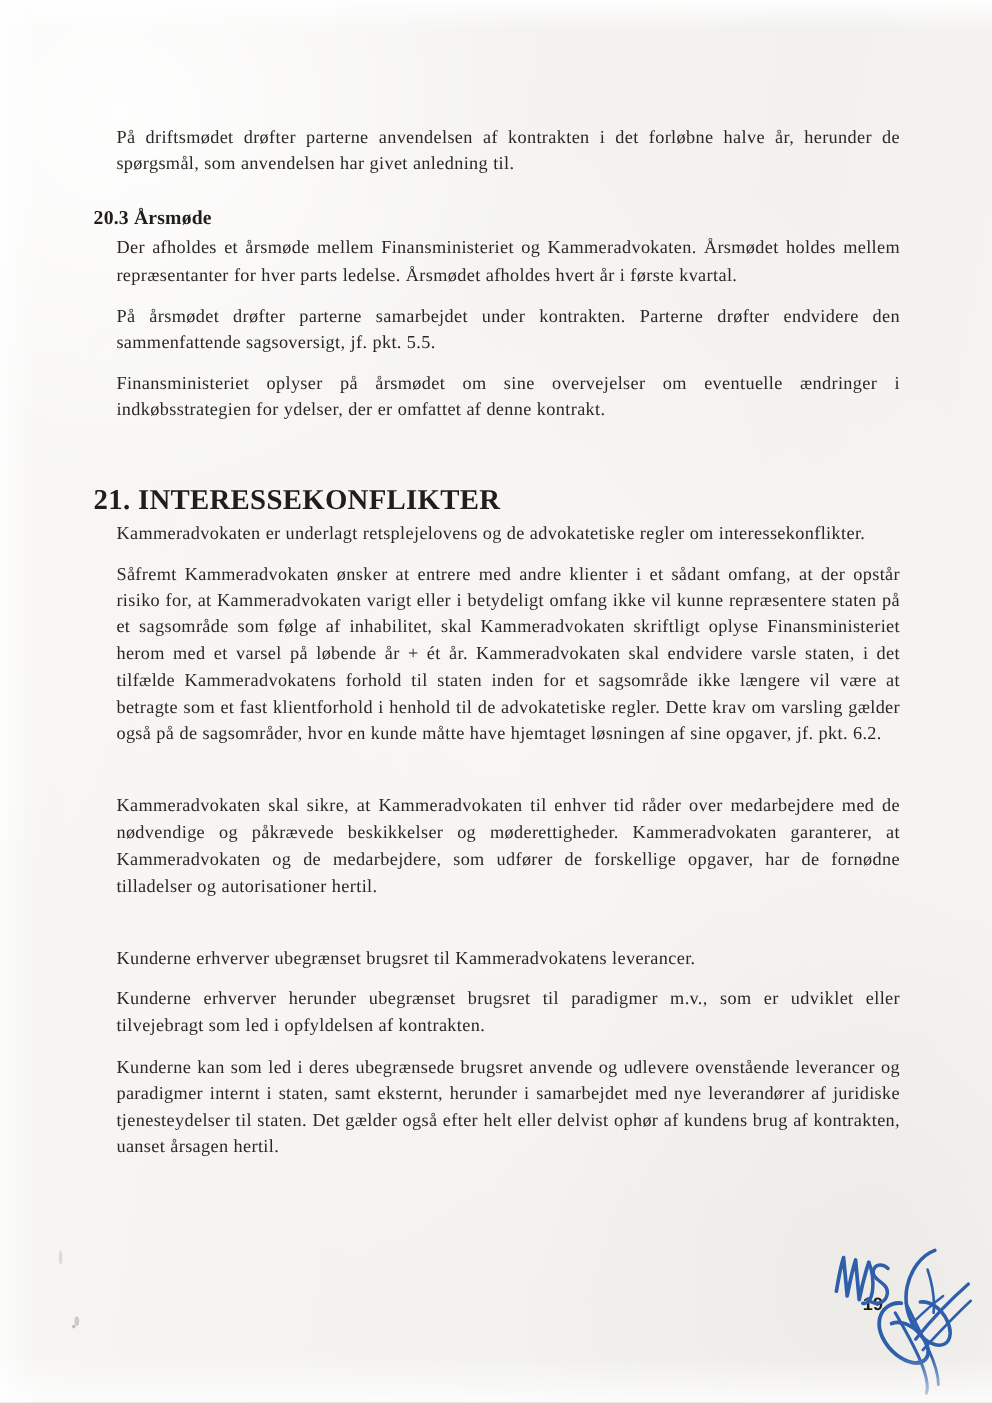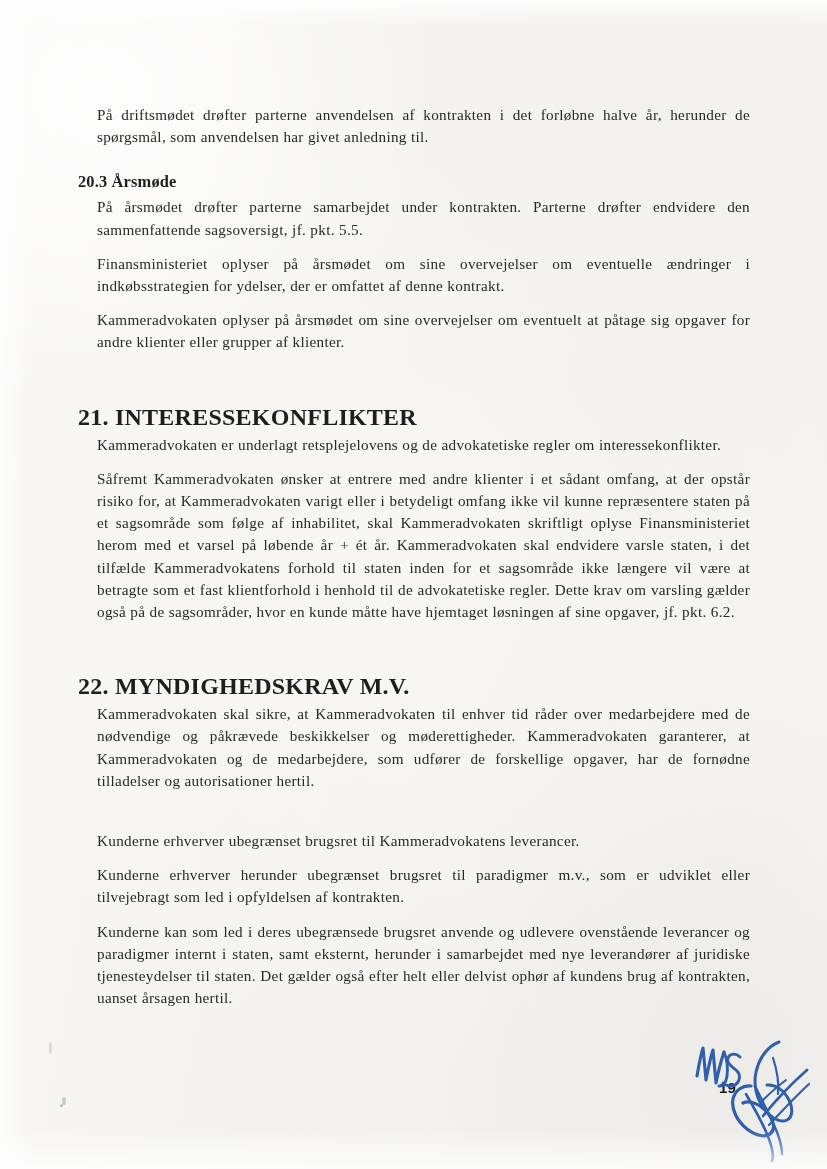--- a/index.html
+++ b/index.html
@@ -114,33 +114,32 @@
 
 <div id="page">
 
   <div id="paper-texture"></div>
 
   <div id="content">
 
     <p class="para first">På driftsmødet drøfter parterne anvendelsen af kontrakten i det forløbne halve år, herunder de spørgsmål, som anvendelsen har givet anledning til.</p>
 
     <h3 class="heading sub">20.3 Årsmøde</h3>
+    <p class="para">Der afholdes et årsmøde mellem Finansministeriet og Kammeradvokaten. Årsmødet holdes mellem repræsentanter for hver parts ledelse. Årsmødet afholdes hvert år i første kvartal.</p>
     <p class="para">På årsmødet drøfter parterne samarbejdet under kontrakten. Parterne drøfter endvidere den sammenfattende sagsoversigt, jf. pkt. 5.5.</p>
     <p class="para">Finansministeriet oplyser på årsmødet om sine overvejelser om eventuelle ændringer i indkøbsstrategien for ydelser, der er omfattet af denne kontrakt.</p>
-    <p class="para">Kammeradvokaten oplyser på årsmødet om sine overvejelser om eventuelt at påtage sig opgaver for andre klienter eller grupper af klienter.</p>
 
     <div class="sec-gap"></div>
 
     <h2 class="heading major">21. INTERESSEKONFLIKTER</h2>
     <p class="para">Kammeradvokaten er underlagt retsplejelovens og de advokatetiske regler om interessekonflikter.</p>
     <p class="para">Såfremt Kammeradvokaten ønsker at entrere med andre klienter i et sådant omfang, at der opstår risiko for, at Kammeradvokaten varigt eller i betydeligt omfang ikke vil kunne repræsentere staten på et sagsområde som følge af inhabilitet, skal Kammeradvokaten skriftligt oplyse Finansministeriet herom med et varsel på løbende år + ét år. Kammeradvokaten skal endvidere varsle staten, i det tilfælde Kammeradvokatens forhold til staten inden for et sagsområde ikke længere vil være at betragte som et fast klientforhold i henhold til de advokatetiske regler. Dette krav om varsling gælder også på de sagsområder, hvor en kunde måtte have hjemtaget løsningen af sine opgaver, jf. pkt. 6.2.</p>
 
     <div class="sec-gap"></div>
 
-    <h2 class="heading major">22. MYNDIGHEDSKRAV M.V.</h2>
     <p class="para">Kammeradvokaten skal sikre, at Kammeradvokaten til enhver tid råder over medarbejdere med de nødvendige og påkrævede beskikkelser og møderettigheder. Kammeradvokaten garanterer, at Kammeradvokaten og de medarbejdere, som udfører de forskellige opgaver, har de fornødne tilladelser og autorisationer hertil.</p>
 
     <div class="sec-gap"></div>
 
     <p class="para">Kunderne erhverver ubegrænset brugsret til Kammeradvokatens leverancer.</p>
     <p class="para">Kunderne erhverver herunder ubegrænset brugsret til paradigmer m.v., som er udviklet eller tilvejebragt som led i opfyldelsen af kontrakten.</p>
     <p class="para">Kunderne kan som led i deres ubegrænsede brugsret anvende og udlevere ovenstående leverancer og paradigmer internt i staten, samt eksternt, herunder i samarbejdet med nye leverandører af juridiske tjenesteydelser til staten. Det gælder også efter helt eller delvist ophør af kundens brug af kontrakten, uanset årsagen hertil.</p>
 
   </div>
 

